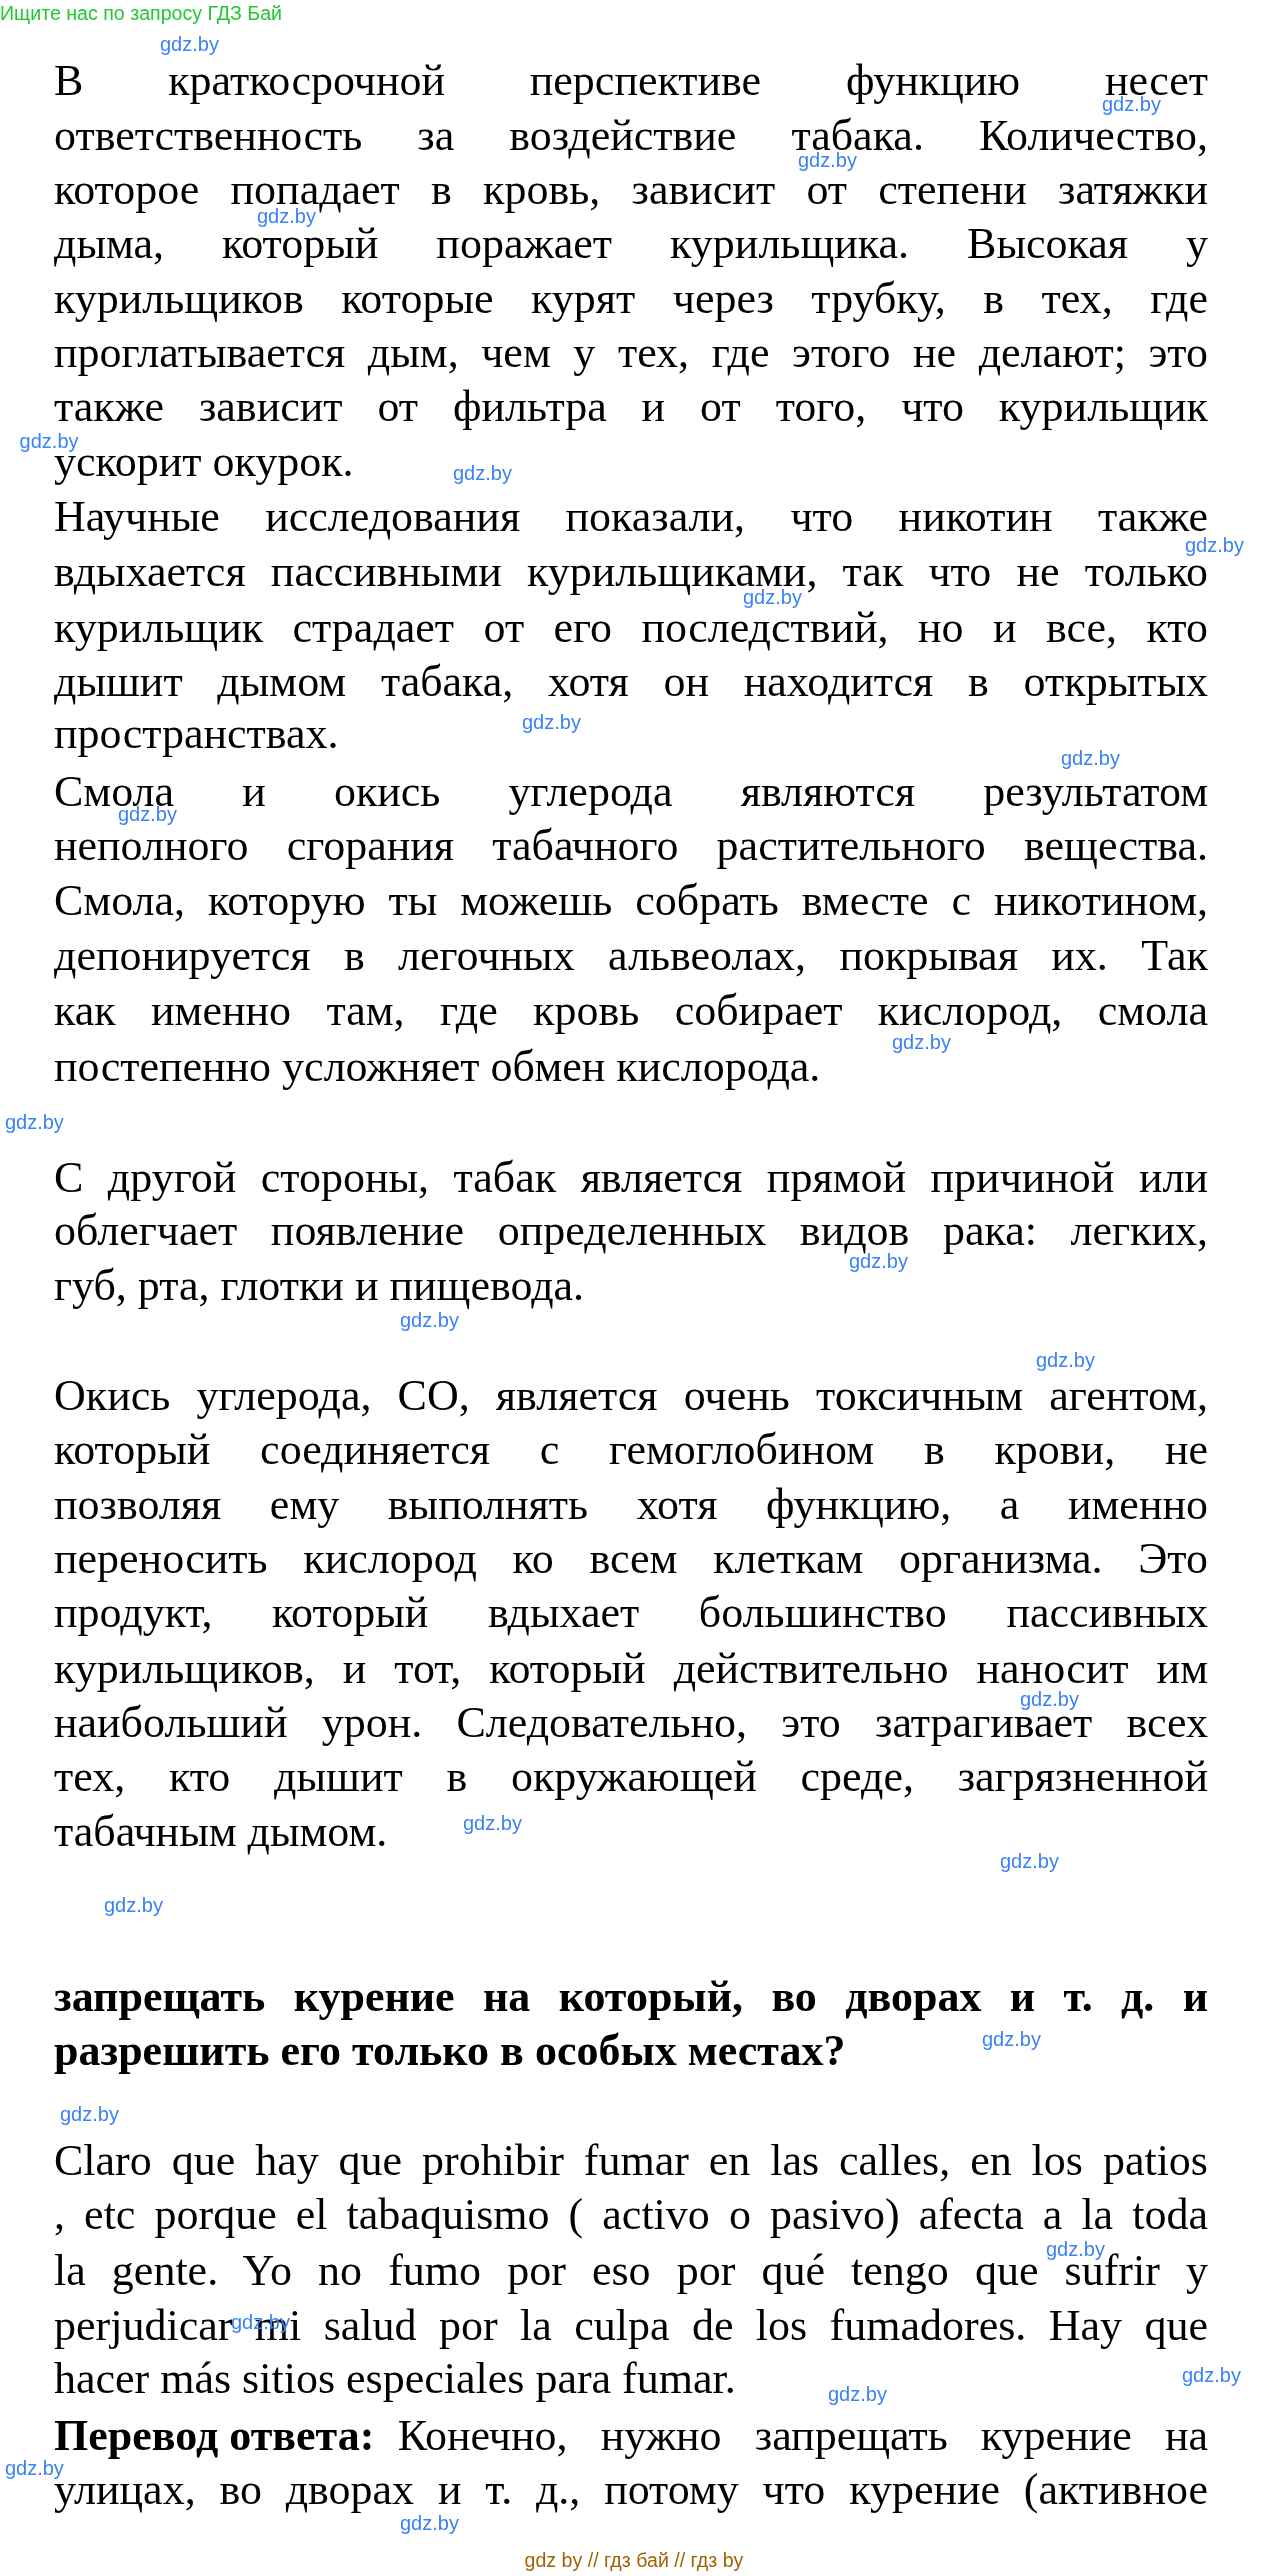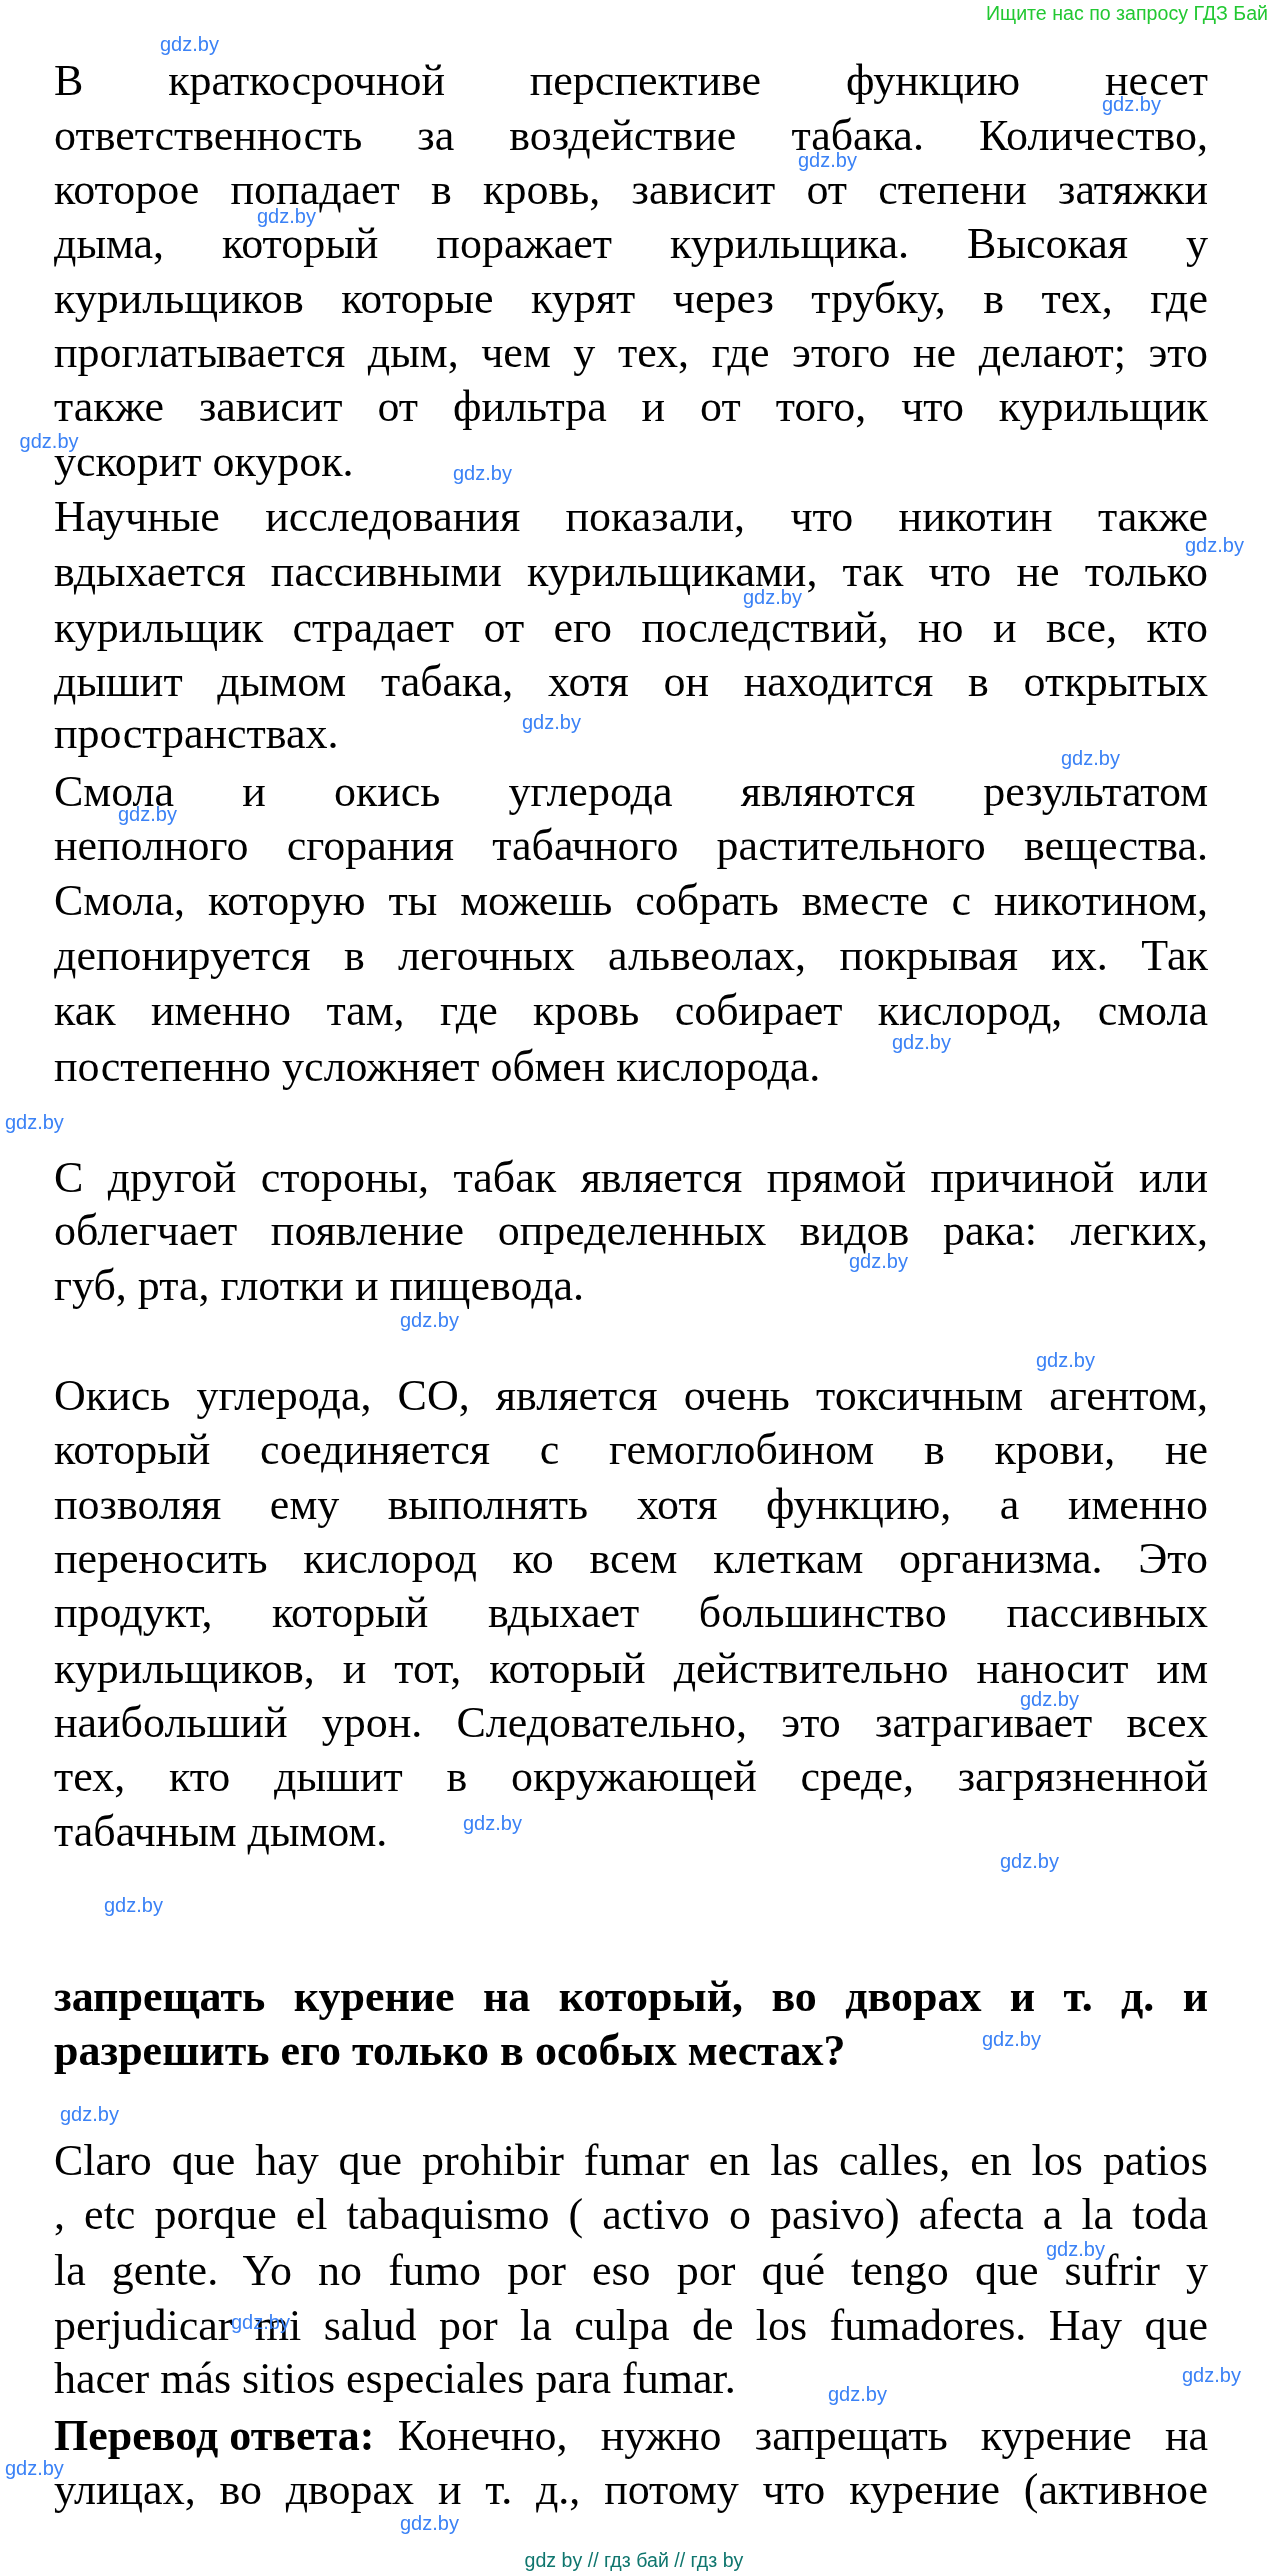--- a/index.html
+++ b/index.html
@@ -1,20 +1,20 @@
 <!DOCTYPE html>
 <html style="font-size:13px"><head>
 <meta charset="utf-8">
 <style>
   html, body { margin:0; padding:0; background:#ffffff; }
   body { width:1268px; height:2576px; position:relative; overflow:hidden; }
-  .hdr { position:absolute; left:0; width:1268px; top:1.6px; text-align:right;
+  .hdr { position:absolute; left:0; width:1268px; top:1.6px; text-align:left;
          font-family:"Liberation Sans", sans-serif; font-size:19.6px; color:#22c832; line-height:23px; }
   .ftr { position:absolute; left:0; width:1268px; top:2549px; text-align:center;
-         font-family:"Liberation Sans", sans-serif; font-size:19.6px; color:#0f766e; line-height:23px; }
+         font-family:"Liberation Sans", sans-serif; font-size:19.6px; color:#a16207; line-height:23px; }
   .ln { position:absolute; left:54px; width:1154px; height:54px;
         font-family:"Liberation Serif", serif; font-size:44px; line-height:54px; color:#000;
         white-space:nowrap; }
   .ln.j { text-align:justify; text-align-last:justify; }
   .ln b { font-weight:bold; }
   .wm { position:absolute; font-family:Liberation Sans, sans-serif; font-size:20px; color:#3b82f6;
         line-height:21px; white-space:nowrap; }
 </style>
 </head>
 <body>

